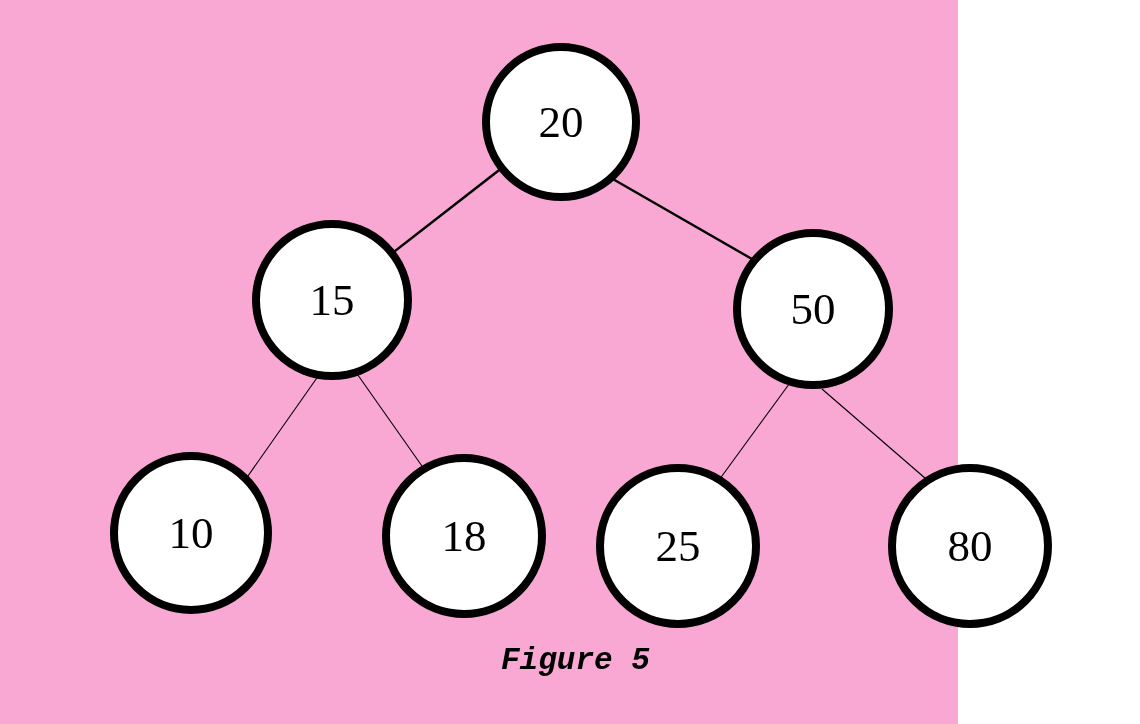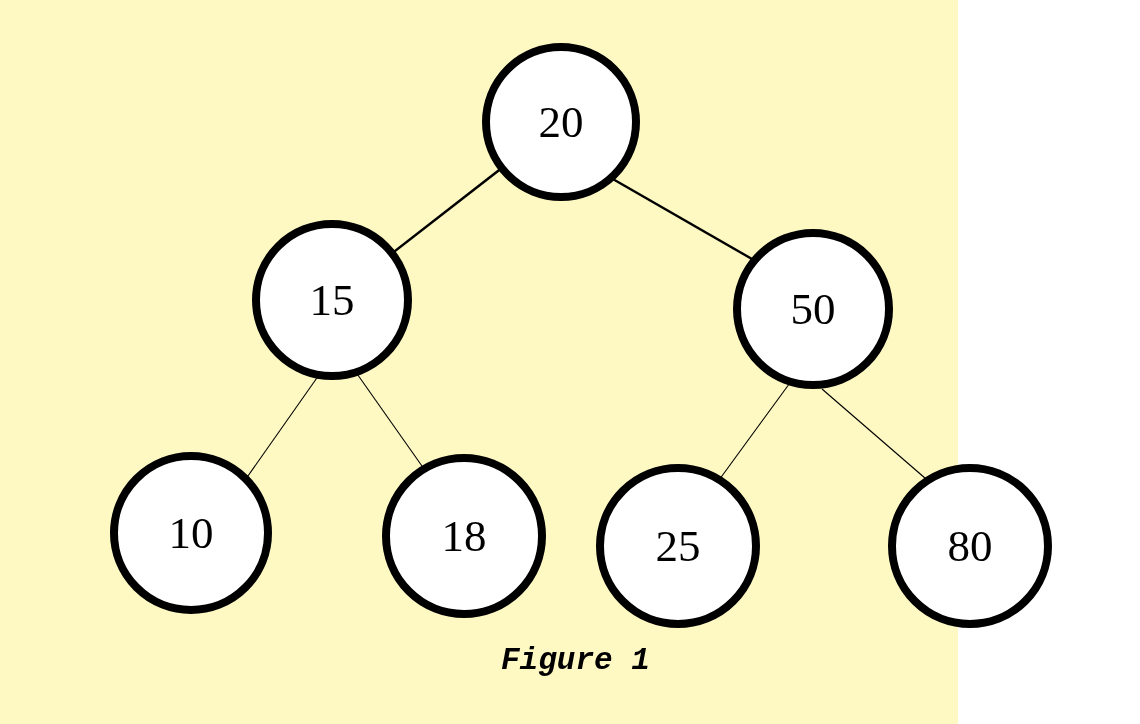--- a/index.html
+++ b/index.html
@@ -8,21 +8,21 @@
     width: 1140px;
     height: 724px;
     background: #ffffff;
     overflow: hidden;
     font-family: "Liberation Sans", sans-serif;
   }
   .stage {
     position: relative;
     width: 958px;
     height: 724px;
-    background: #fef9c3;
+    background: #f9a8d4;
   }
   svg.tree {
     position: absolute;
     left: 0;
     top: 0;
   }
   .edge-thick { stroke-width: 2.4; }
   .edge-thin  { stroke-width: 1.1; }
   .node-circle {
     stroke-width: 8;
@@ -81,14 +81,14 @@
         <g>
           <circle cx="678" cy="546" r="78" fill="#ffffff" stroke="#000000" class="node-circle"></circle>
           <text x="678" y="561" text-anchor="middle" fill="#000000" class="node-label">25</text>
         </g>
         <g>
           <circle cx="970" cy="546" r="78" fill="#ffffff" stroke="#000000" class="node-circle"></circle>
           <text x="970" y="561" text-anchor="middle" fill="#000000" class="node-label">80</text>
         </g>
       </g>
   </svg>
-  <div class="figure-caption">Figure 1</div>
+  <div class="figure-caption">Figure 5</div>
 </div>
 
 </body></html>

